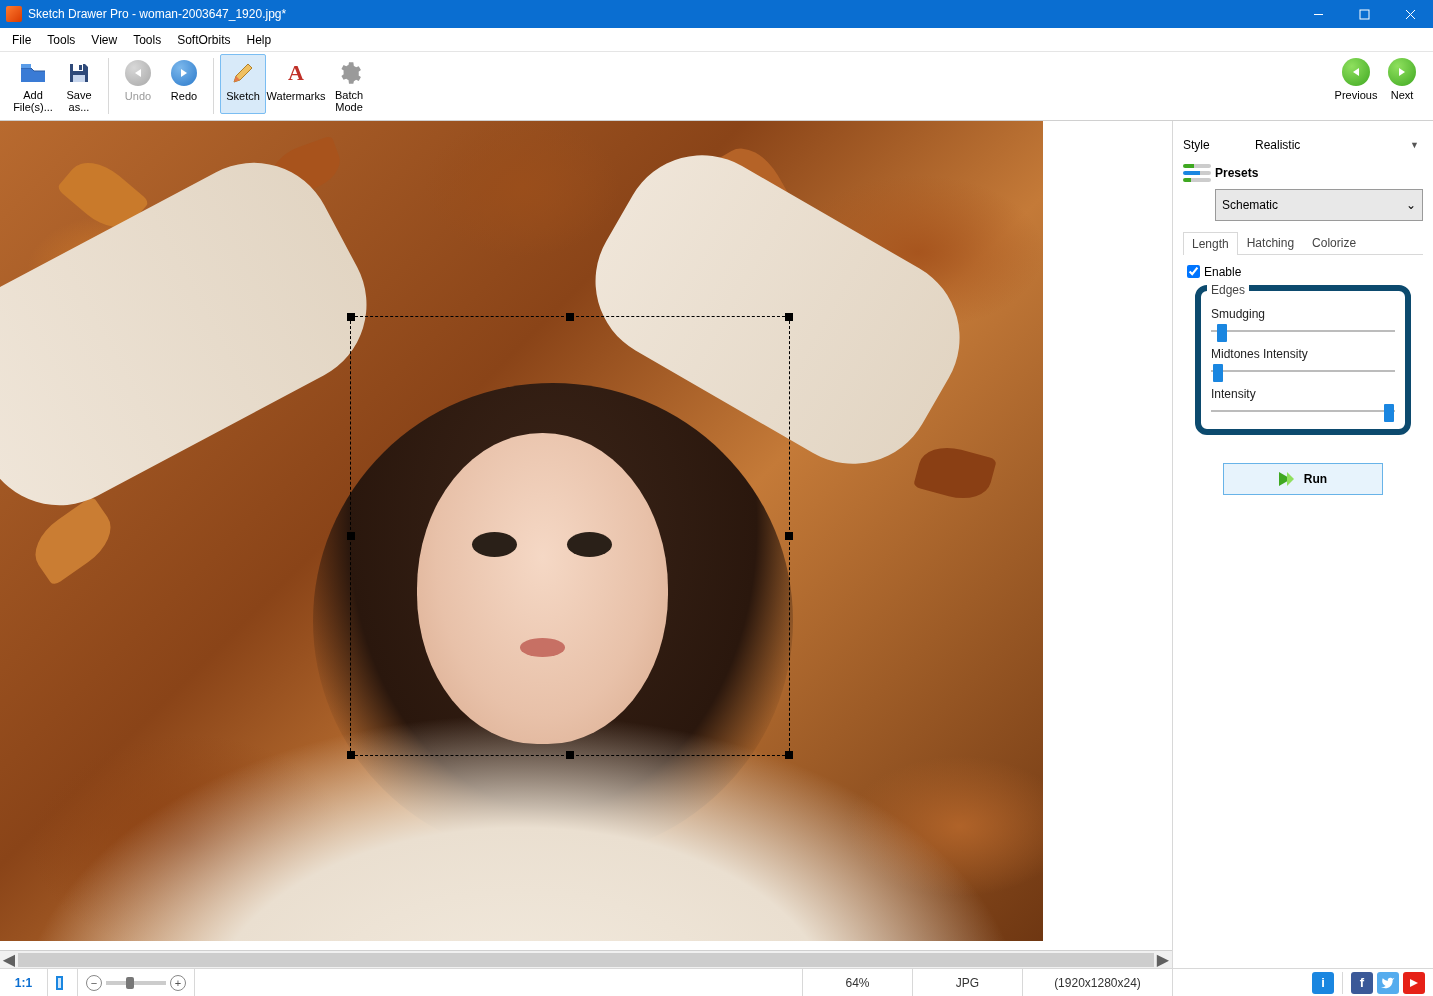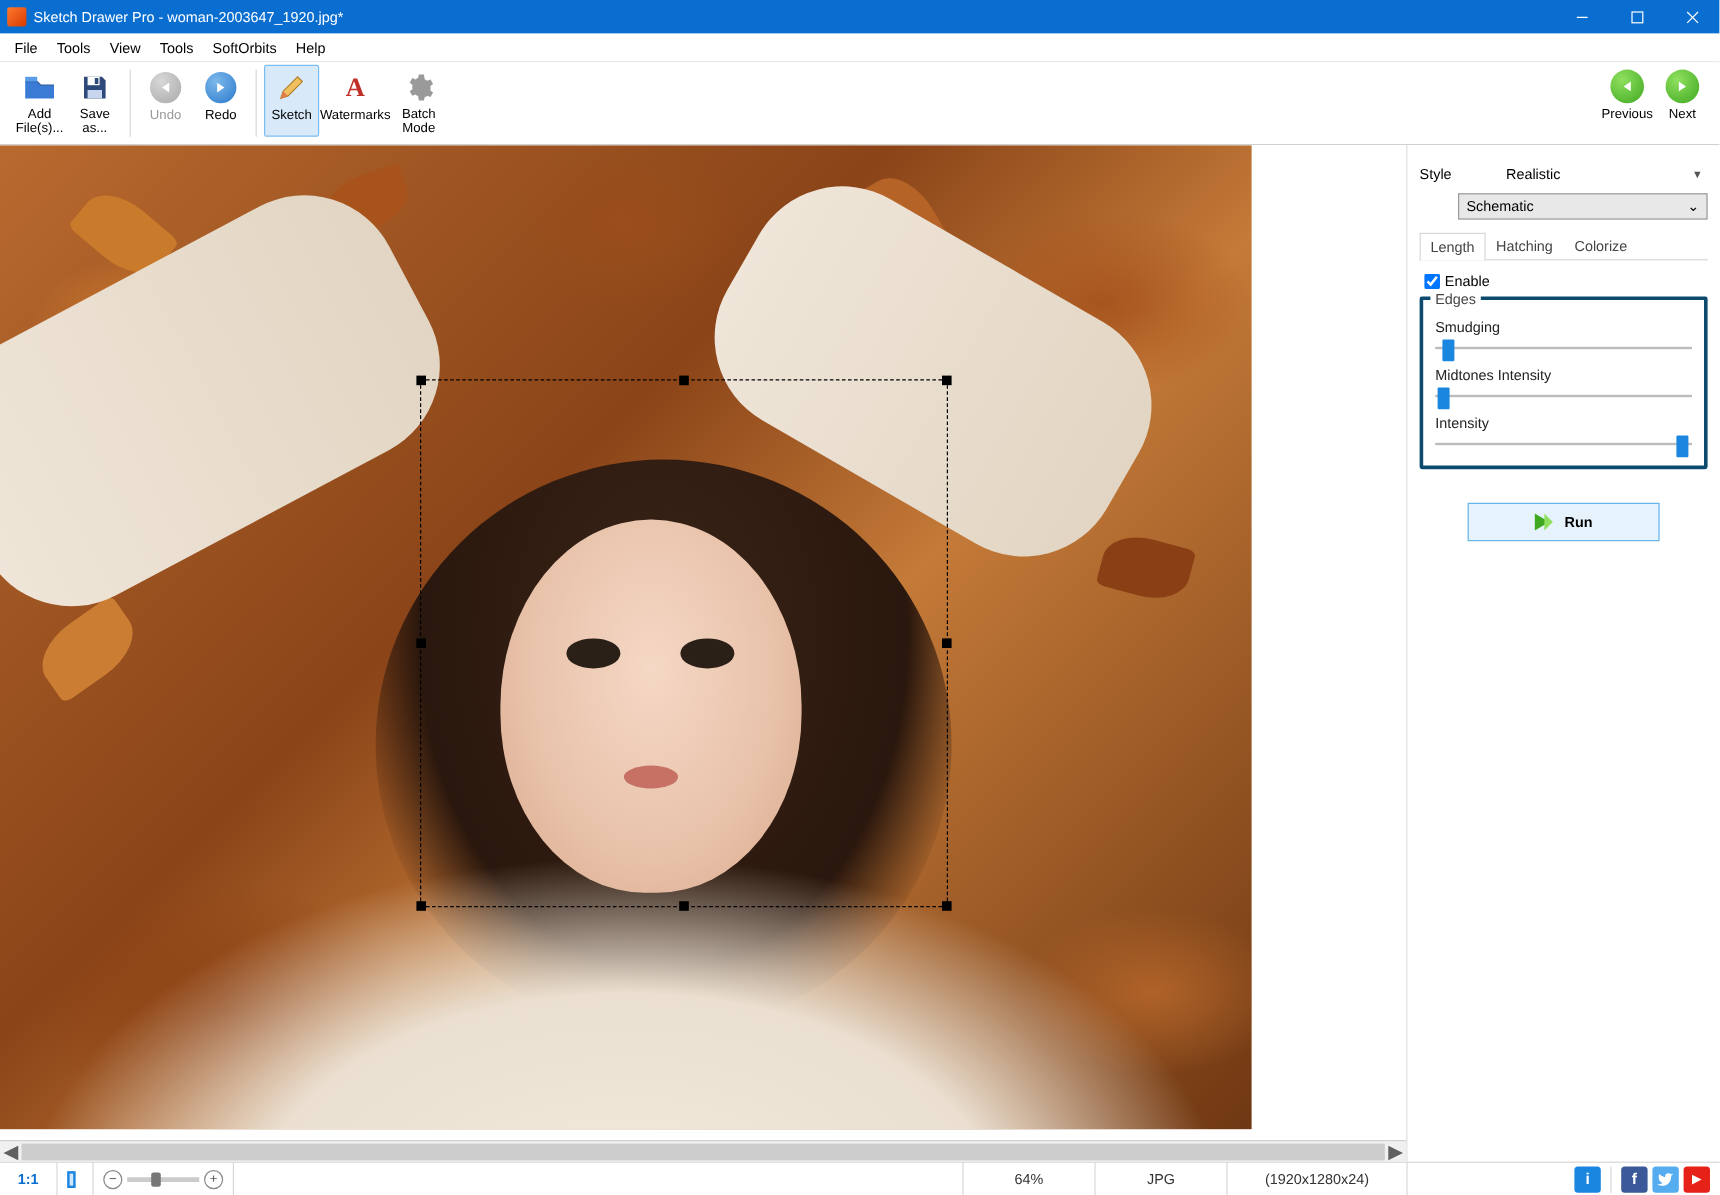--- a/index.html
+++ b/index.html
@@ -77,27 +77,27 @@
 .panel-hdr .close{font-size:11px;color:#888;cursor:pointer;}
 .panel-body{padding:8px 10px;}
 .row{display:flex;align-items:center;margin:6px 0;}
 .row label{flex:0 0 50px;}
 .dropdown{flex:1;height:20px;border:1px solid #b8b8b8;background:#fff;display:flex;align-items:center;justify-content:space-between;padding:0 4px;font-size:12px;cursor:pointer;}
 .dropdown .caret{font-size:9px;color:#555;}
 .presets-hdr{display:flex;align-items:center;margin-top:6px;}
 .presets-hdr .ico{width:28px;height:24px;margin-right:4px;display:flex;flex-direction:column;justify-content:center;gap:3px;}
 .presets-hdr .ico div{height:4px;border-radius:2px;}
 .presets-hdr b{font-size:12px;}
-.preset-sel{margin:4px 0 10px 32px;height:22px;border:1px solid #9a9a9a;background:#e8e8e8;display:flex;align-items:center;justify-content:space-between;padding:0 6px;font-size:12px;cursor:pointer;}
+.preset-sel{margin:4px 0 10px 32px;height:32px;border:1px solid #9a9a9a;background:#e8e8e8;display:flex;align-items:center;justify-content:space-between;padding:0 6px;font-size:12px;cursor:pointer;}
 .tabs{display:flex;border-bottom:1px solid #d8d8d8;margin-top:6px;}
 .tab{padding:4px 8px;font-size:12px;cursor:pointer;color:#444;border:1px solid transparent;border-bottom:none;}
 .tab.active{border-color:#d8d8d8;background:#fff;position:relative;top:1px;}
-.chk{display:flex;align-items:center;gap:4px;margin:10px 0 6px 4px;}
+.chk{display:flex;gap:4px;margin:10px 0 6px 4px;}
 .chk input{width:13px;height:13px;}
-.fieldset{border:3px solid #0c4a6e;border-radius:2px;padding:8px 10px 10px 10px;margin:6px 0;position:relative;}
+.fieldset{border:6px solid #0c4a6e;border-radius:12px;padding:8px 10px 10px 10px;margin:6px 12px;position:relative;}
 .fieldset > .legend{position:absolute;top:-8px;left:6px;background:#fff;padding:0 4px;font-size:12px;color:#444;}
 .slider-lbl{font-size:12px;color:#222;margin:8px 0 2px 0;}
 .slider{position:relative;height:16px;}
 .slider .track{position:absolute;left:0;right:0;top:7px;height:2px;background:#bcbcbc;}
 .slider .thumb{position:absolute;top:1px;width:10px;height:18px;background:#1a86e0;border-radius:1px;cursor:pointer;}
 .run-btn{margin:28px auto 0 auto;width:160px;height:32px;border:1px solid #68b3e8;background:#e7f3fc;display:flex;align-items:center;justify-content:center;gap:10px;font-weight:bold;font-size:12px;cursor:pointer;}
 .run-btn .arrow{width:0;height:0;border-top:7px solid transparent;border-bottom:7px solid transparent;border-left:12px solid #3fa821;}
 .run-btn .arrow-wrap{display:flex;}
 .run-btn .arrow2{width:0;height:0;border-top:7px solid transparent;border-bottom:7px solid transparent;border-left:7px solid #8fe05e;margin-left:-4px;}
 
@@ -286,20 +286,28 @@
   <div class="panel">
     <div class="panel-body">
       <div class="row">
         <label>Style</label>
         <div style="flex:0 0 18px;"></div>
         <div class="dropdown" style="border:none;">
           <span>Realistic</span>
           <span class="caret">▼</span>
         </div>
       </div>
+      <div class="presets-hdr">
+        <div class="ico">
+          <div style="background:linear-gradient(90deg,#3fa821 40%,#ccc 40%);"></div>
+          <div style="background:linear-gradient(90deg,#1a86e0 60%,#ccc 60%);"></div>
+          <div style="background:linear-gradient(90deg,#3fa821 30%,#ccc 30%);"></div>
+        </div>
+        <b>Presets</b>
+      </div>
       <div class="preset-sel">
         <span>Schematic</span>
         <span class="caret">⌄</span>
       </div>
 
       <div class="tabs">
         <div class="tab active">Length</div>
         <div class="tab">Hatching</div>
         <div class="tab">Colorize</div>
       </div>

